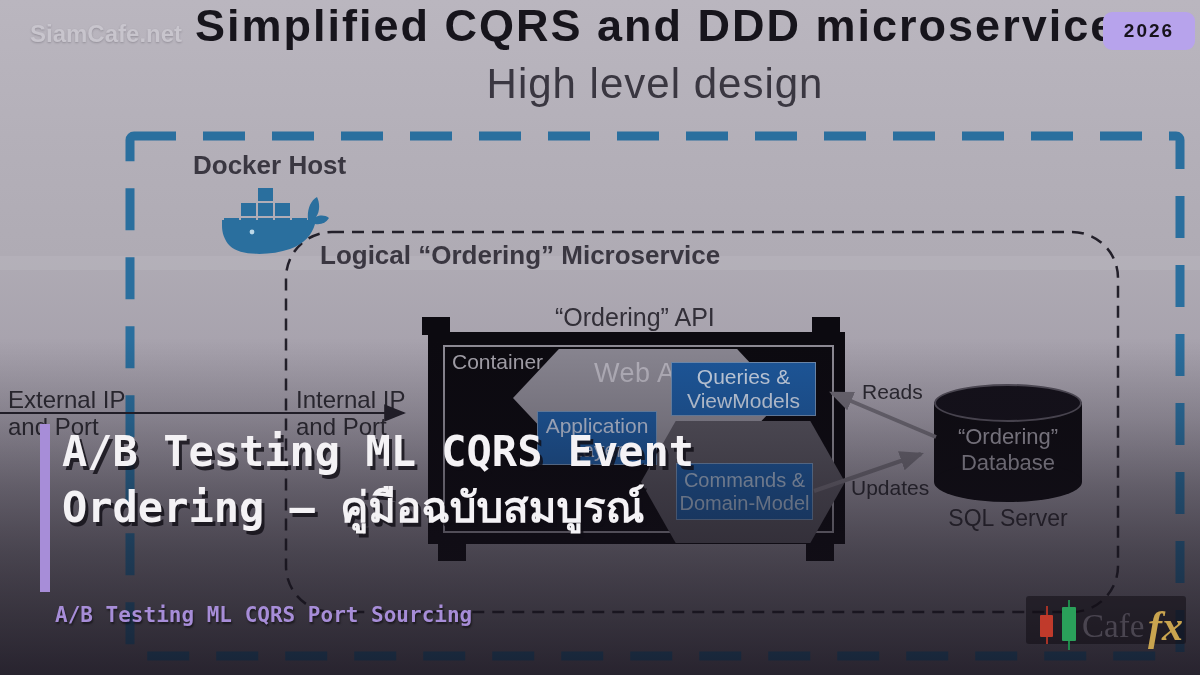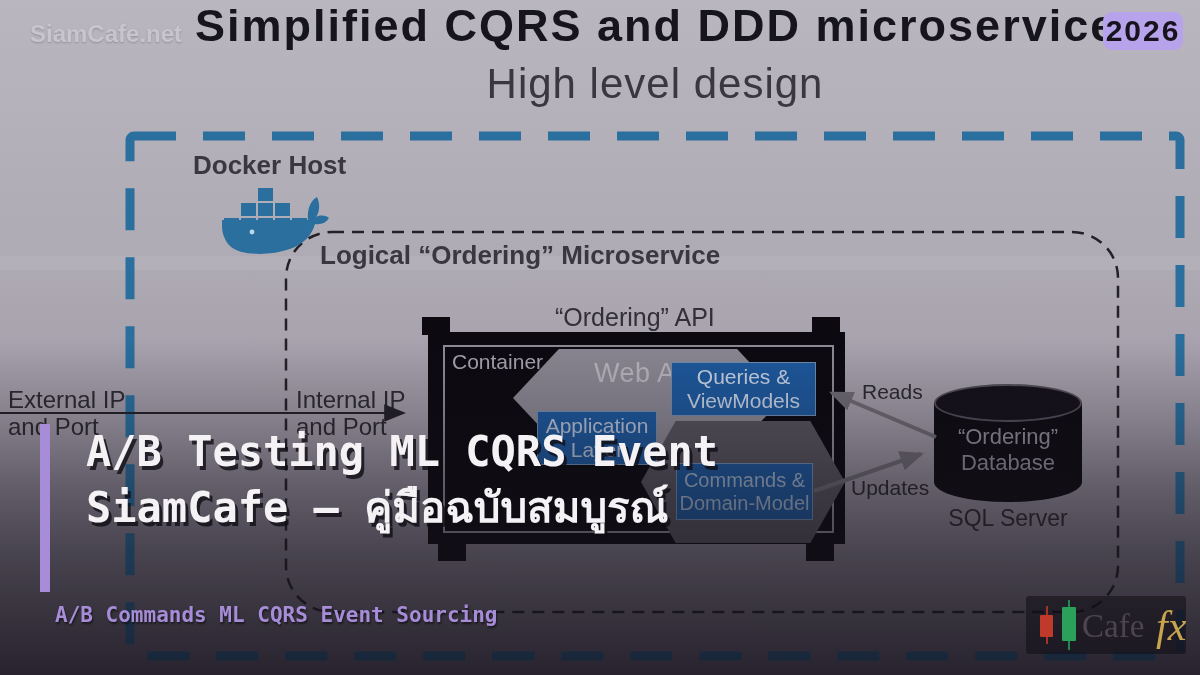--- a/index.html
+++ b/index.html
@@ -5,22 +5,22 @@
   html,body{margin:0;padding:0;background:#222;}
   #stage{
     position:relative;width:1200px;height:675px;overflow:hidden;
     font-family:"Liberation Sans",sans-serif;
     background:linear-gradient(180deg,#bab6bf 0%,#b4b0b9 20%,#afabb4 38%,#a7a2ad 52%,#9a95a1 66%,#8a8591 80%,#7d7884 92%,#767080 100%);
   }
   .abs{position:absolute;}
   
   .watermark{left:30px;top:20px;font-size:24px;font-weight:600;color:#c8c5cd;text-shadow:0 1px 2px rgba(40,36,48,.25);z-index:7;}
   .main-title{left:195px;top:0px;font-size:45px;font-weight:700;color:#17151c;letter-spacing:2px;white-space:nowrap;z-index:1;}
-  .year-badge{left:1103px;top:12px;width:80px;height:38px;background:#b7a3ec;border-radius:9px;z-index:7;
-    display:flex;align-items:center;justify-content:center;font-size:30px;font-weight:700;color:#17131c;letter-spacing:2px;}
+  .year-badge{left:1103px;top:12px;width:92px;height:38px;background:#b7a3ec;border-radius:9px;z-index:7;
+    display:flex;align-items:center;justify-content:center;font-size:19px;font-weight:700;color:#17131c;letter-spacing:2px;}
   .sub-title{left:110px;right:0;top:60px;text-align:center;font-size:42px;font-weight:300;color:#3a3741;letter-spacing:1px;z-index:1;}
   .light-band{left:0;top:256px;width:1200px;height:14px;background:rgba(255,255,255,.07);z-index:0;}
   
   .lbl{color:#2b2931;z-index:1;}
   .docker-host-label{left:193px;top:150px;font-size:26px;font-weight:700;color:#3a3741;}
   .ms-label{left:320px;top:240px;font-size:26px;font-weight:700;color:#3a3741;}
   .api-label{left:555px;top:303px;font-size:25px;color:#322f38;}
   .ep{font-size:24px;line-height:27px;}
   .ext-ip{left:8px;top:386px;}
   .int-ip{left:296px;top:386px;}
@@ -48,33 +48,33 @@
   .db-text{left:934px;top:424px;width:148px;text-align:center;font-size:22px;line-height:26px;color:#928f99;z-index:3;}
   .db-caption{left:934px;top:505px;width:148px;text-align:center;font-size:23px;color:#2e2b33;z-index:1;}
   
   #vector-layer{left:0;top:0;z-index:2;pointer-events:none;}
   
   .dark-overlay{left:0;top:0;width:1200px;height:675px;z-index:5;pointer-events:none;
     background:linear-gradient(180deg,rgba(18,14,24,0) 0%,rgba(18,14,24,0) 50%,rgba(18,14,24,.18) 62%,rgba(19,15,25,.38) 72%,rgba(20,16,26,.55) 82%,rgba(20,16,26,.68) 92%,rgba(18,14,24,.78) 100%);}
   
   .accent-bar{left:40px;top:424px;width:10px;height:168px;background:#a78dd8;z-index:6;}
   .ov-title{left:62px;top:424px;z-index:6;font-family:"DejaVu Sans Mono",monospace;font-weight:700;
-    font-size:42px;line-height:56px;color:#f4f2f5;text-shadow:3px 4px 0 rgba(15,12,20,.8);white-space:nowrap;margin-left:24px;}
+    font-size:42px;line-height:56px;color:#f4f2f5;text-shadow:3px 4px 0 rgba(15,12,20,.8);white-space:nowrap;}
   .ov-subtitle{left:55px;top:603px;z-index:6;font-family:"DejaVu Sans Mono",monospace;font-weight:700;
     font-size:21px;color:#a78dd8;text-shadow:1px 2px 2px rgba(0,0,0,.5);white-space:nowrap;}
   
-  .logo-box{left:1026px;top:596px;width:160px;height:58px;background:rgba(16,13,20,.55);border-radius:3px;z-index:6;}
+  .logo-box{left:1026px;top:596px;width:160px;height:48px;background:rgba(16,13,20,.55);border-radius:3px;z-index:6;}
   .logo-box .abs{position:absolute;}
   .wick{width:2px;}
   .wick-red{left:20px;top:10px;height:38px;background:#a53226;}
   .candle-red{left:14px;top:19px;width:13px;height:22px;background:#c03a2b;border-radius:1px;}
   .wick-green{left:42px;top:4px;height:50px;background:#1f8a4c;}
   .candle-green{left:36px;top:11px;width:14px;height:34px;background:#2aa05a;border-radius:1px;}
   .logo-name{left:56px;top:12px;font-family:"Liberation Serif",serif;font-size:33px;color:#4a4550;}
-  .logo-suffix{left:130px;top:6px;font-family:"Liberation Serif",serif;font-style:italic;font-weight:400;font-size:42px;color:#c9a44f;}
+  .logo-suffix{left:122px;top:6px;font-family:"Liberation Serif",serif;font-style:italic;font-weight:700;font-size:42px;color:#c9a44f;}
 </style>
 </head>
 <body>
 
 <div id="stage">
 
   <div class="abs light-band"></div>
 
   <div class="abs watermark">SiamCafe.net</div>
   <div class="abs main-title">Simplified CQRS and DDD microservice</div>
@@ -164,23 +164,23 @@
       <path d="M0,34 L86,34 C85,24 88,15 95,11 C98,17 98,26 94,31 C98,29 103,29 107,32 C104,37 99,39 93,38 C90,49 82,58 68,63 C48,70 18,70 8,60 C2,54 0,46 0,40 Z"></path>
       <circle cx="30" cy="46" r="2.4" fill="#bcd8e8"></circle>
     </g>
   </svg>
 
   <div class="abs dark-overlay"></div>
 
   <div class="abs accent-bar"></div>
   <div class="abs ov-title">
     <div>A/B Testing ML CQRS Event</div>
-    <div>SiamCafe — คู่มือฉบับสมบูรณ์</div>
+    <div>Ordering — คู่มือฉบับสมบูรณ์</div>
   </div>
-  <div class="abs ov-subtitle">A/B Commands ML CQRS Event Sourcing</div>
+  <div class="abs ov-subtitle">A/B Testing ML CQRS Port Sourcing</div>
 
   <div class="abs logo-box">
     <span>
       <span class="abs wick wick-red"></span>
       <span class="abs candle-red"></span>
       <span class="abs wick wick-green"></span>
       <span class="abs candle-green"></span>
     </span>
     <span class="abs logo-name">Cafe</span>
     <span class="abs logo-suffix">fx</span>

